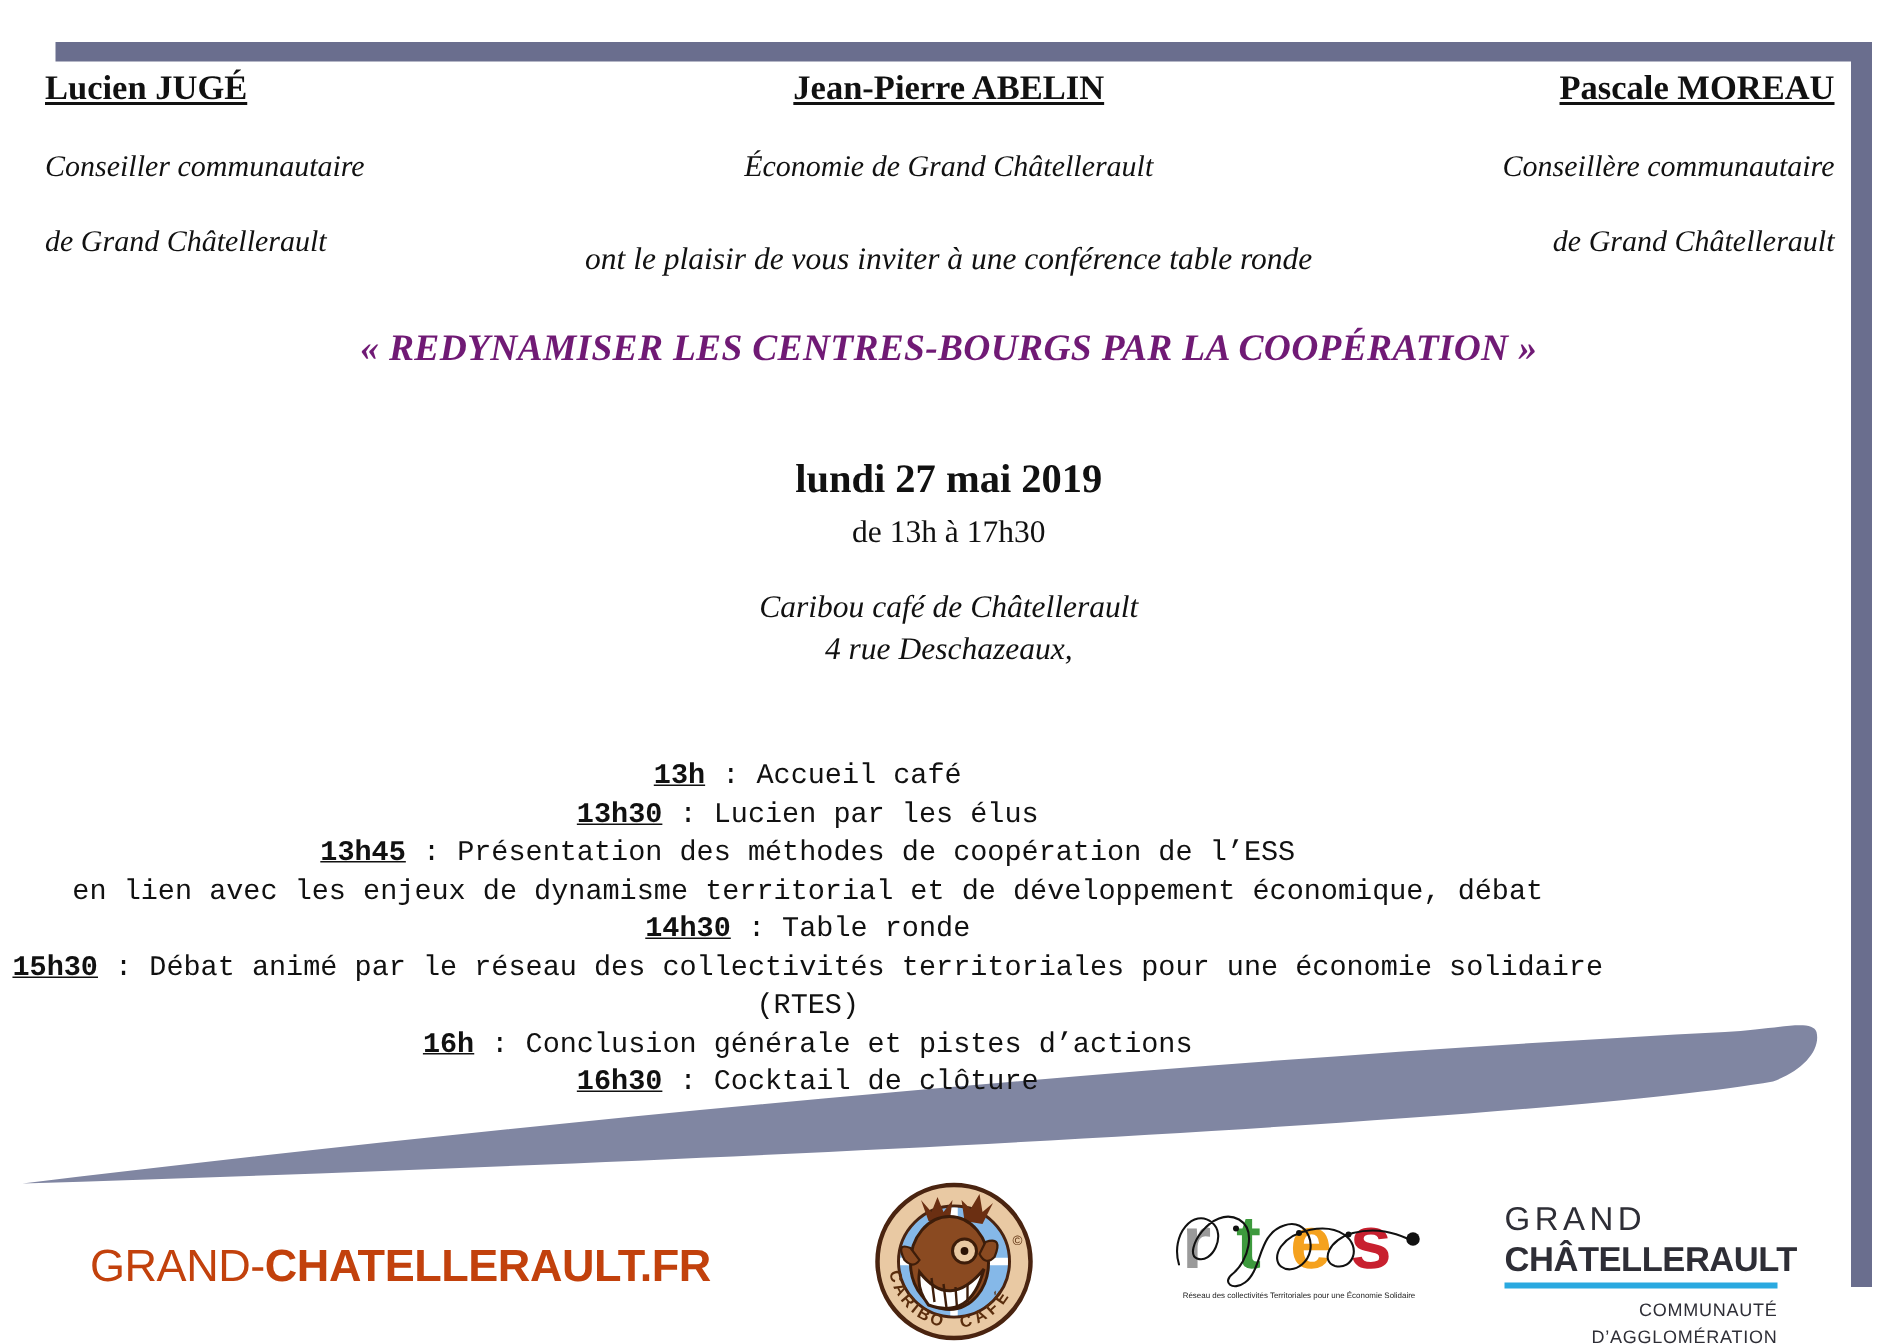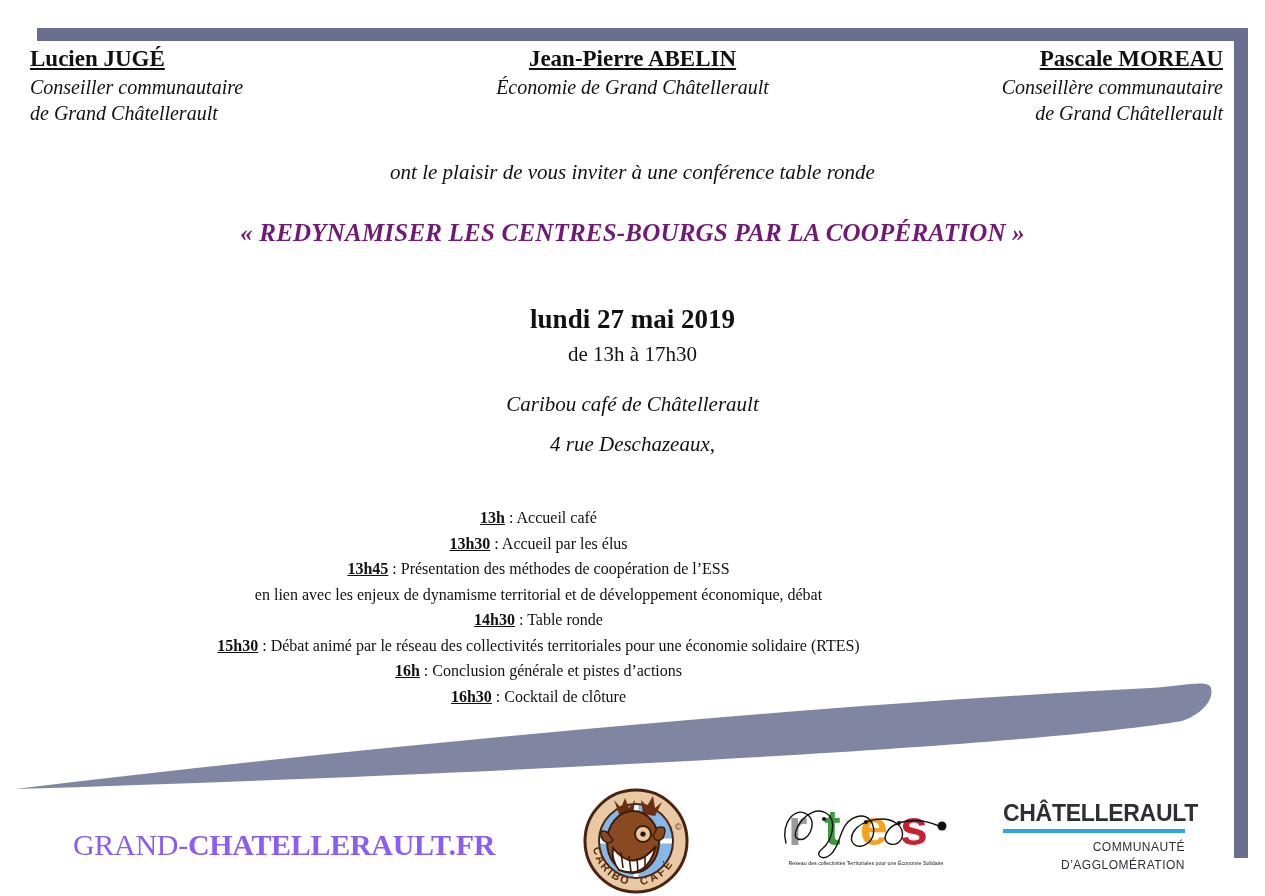--- a/index.html
+++ b/index.html
@@ -11,34 +11,34 @@
   
   .top-bar{position:absolute;left:37px;top:28px;width:1211px;height:13px;background:#6a6e8e;}
   .right-bar{position:absolute;left:1234px;top:28px;width:14px;height:830px;background:#6a6e8e;}
   .swoosh-svg{position:absolute;left:0;top:0;width:1265px;height:896px;pointer-events:none;}
   
   .hdr-col{position:absolute;top:44px;}
   .hdr-left{left:30px;text-align:left;}
   .hdr-center{left:0;width:1265px;text-align:center;}
   .hdr-right{right:42px;text-align:right;}
   .hdr-name{font-size:23px;font-weight:bold;line-height:30px;text-decoration:underline;}
-  .hdr-role{font-size:20px;font-style:italic;line-height:26px;}
+  .hdr-role{font-size:20px;font-style:italic;line-height:26px;margin-top:24px;}
   
   .center-line{position:absolute;left:0;width:1265px;text-align:center;}
   .invite{top:160px;font-size:21px;font-style:italic;}
   .title{top:219px;font-size:25px;font-weight:bold;font-style:italic;color:#701a75;letter-spacing:.2px;}
   .date{top:304px;font-size:27px;font-weight:bold;}
   .time-range{top:342px;font-size:21px;}
   .venue1{top:392px;font-size:21px;font-style:italic;}
-  .venue2{top:432px;font-size:21px;font-style:italic;}
-  .schedule{position:absolute;left:0;top:505px;width:1077px;text-align:center;font-size:16px;line-height:25.5px;}
+  .venue2{top:420px;font-size:21px;font-style:italic;}
+  .schedule{position:absolute;left:0;top:505px;width:1077px;text-align:center;font-size:19px;line-height:25.5px;font-family:Liberation Mono, monospace;}
   .sch-time{font-weight:bold;text-decoration:underline;}
   
-  .website{position:absolute;left:73px;top:828px;font-family:Liberation Serif, serif;
-           font-size:30px;color:#8b5cf6;letter-spacing:-.3px;white-space:nowrap;}
+  .website{position:absolute;left:60px;top:828px;font-family:Liberation Sans, sans-serif;
+           font-size:30px;color:#c2410c;letter-spacing:-.3px;white-space:nowrap;}
   .website .w-prefix{font-weight:400;}
   .website .w-suffix{font-weight:800;}
   .caribou-wrap{position:absolute;left:583px;top:788px;width:106px;height:106px;}
   .rtes-wrap{position:absolute;left:780px;top:793px;width:172px;height:80px;}
   .agglo{position:absolute;left:1003px;top:800px;width:182px;
          font-family:"Liberation Sans","DejaVu Sans",sans-serif;color:#2e2e36;}
   .agglo-l1{font-size:22px;font-weight:400;letter-spacing:3px;line-height:26px;}
   .agglo-l2{font-size:23px;font-weight:800;letter-spacing:-.3px;line-height:26px;text-align:right;}
   .agglo-rule{height:4px;background:#2aa9e0;margin-top:3px;}
   .agglo-l3,.agglo-l4{font-size:12px;font-weight:400;letter-spacing:.5px;text-align:right;line-height:18px;}
@@ -77,21 +77,21 @@
 <div class="center-line invite">ont le plaisir de vous inviter à une conférence table ronde</div>
 <div class="center-line title">« REDYNAMISER LES CENTRES-BOURGS PAR LA COOPÉRATION »</div>
 
 <div class="center-line date">lundi 27 mai 2019</div>
 <div class="center-line time-range">de 13h à 17h30</div>
 <div class="center-line venue1">Caribou café de Châtellerault</div>
 <div class="center-line venue2">4 rue Deschazeaux,</div>
 
 <div class="schedule">
   <div><span class="sch-time">13h</span><span> : </span><span>Accueil café</span></div>
-  <div><span class="sch-time">13h30</span><span> : </span><span>Accueil par les élus</span></div>
+  <div><span class="sch-time">13h30</span><span> : </span><span>Lucien par les élus</span></div>
   <div><span class="sch-time">13h45</span><span> : </span><span>Présentation des méthodes de coopération de l’ESS</span></div>
   <div><span>en lien avec les enjeux de dynamisme territorial et de développement économique, débat</span></div>
   <div><span class="sch-time">14h30</span><span> : </span><span>Table ronde</span></div>
   <div><span class="sch-time">15h30</span><span> : </span><span>Débat animé par le réseau des collectivités territoriales pour une économie solidaire (RTES)</span></div>
   <div><span class="sch-time">16h</span><span> : </span><span>Conclusion générale et pistes d’actions</span></div>
   <div><span class="sch-time">16h30</span><span> : </span><span>Cocktail de clôture</span></div>
 </div>
 
 <div class="website">
   <span class="w-prefix">GRAND-</span><span class="w-suffix">CHATELLERAULT.FR</span>
@@ -146,17 +146,18 @@
              C128,38 122,54 110,51 C100,48 106,33 122,29 C138,25 150,29 159,33" fill="none" stroke="#111" stroke-width="1.4" stroke-linecap="round"></path>
     <circle cx="44" cy="26" r="2" fill="#111"></circle>
     <circle cx="86" cy="29" r="2" fill="#111"></circle>
     <circle cx="119" cy="30" r="2" fill="#111"></circle>
     <circle cx="162" cy="33" r="4.5" fill="#111"></circle>
     <text x="86" y="72" text-anchor="middle" font-family="Liberation Sans, sans-serif" font-size="5.3" fill="#222">Réseau des collectivités Territoriales pour une Économie Solidaire</text>
   </svg>
 </div>
 
 <div class="agglo">
+  <div class="agglo-l1">GRAND</div>
   <div class="agglo-l2">CHÂTELLERAULT</div>
   <div class="agglo-rule"></div>
   <div class="agglo-l3">COMMUNAUTÉ</div>
   <div class="agglo-l4">D’AGGLOMÉRATION</div>
 </div>
 
 </body></html>

